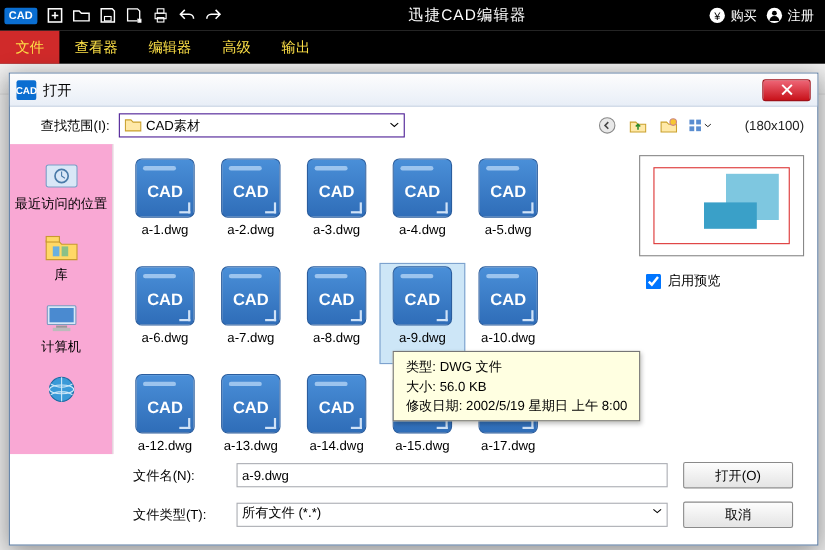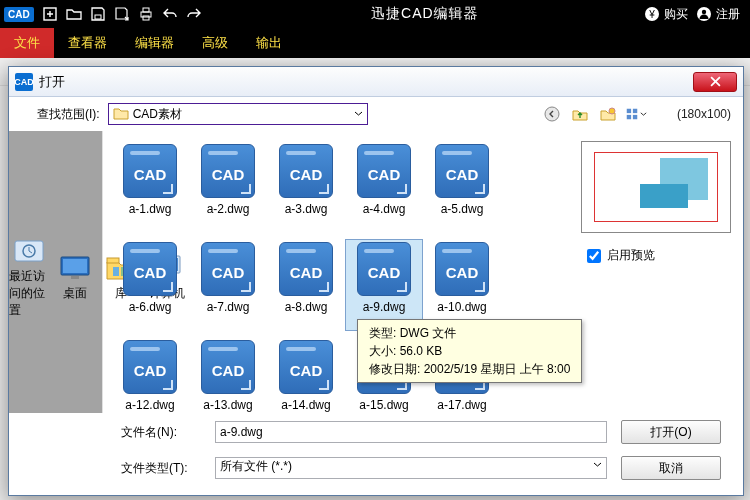--- a/index.html
+++ b/index.html
@@ -34,21 +34,21 @@
 .dlg-toolbar .folder-combo { flex: 1; max-width: 260px; height: 22px; border: 1px solid #4c1d95; display: flex; align-items: center; padding: 0 4px; gap: 4px; background: #fff; }
 .dlg-toolbar .folder-combo .dd { margin-left: auto; }
 .dlg-toolbar .nav-icons { margin-left: auto; display: flex; gap: 6px; align-items: center; }
 .dlg-toolbar .nav-icons .nb { width: 22px; height: 22px; display: flex; align-items: center; justify-content: center; cursor: pointer; border-radius: 2px; }
 .dlg-toolbar .nav-icons svg { width: 16px; height: 16px; }
 .dlg-toolbar .dims { margin-left: 22px; font-size: 12px; color: #222; }
 
 .dlg-body { flex: 1; display: flex; overflow: hidden; }
 
 
-.places { width: 94px; background: #a3a3a3; border-right: 1px solid #e0e0e0; display: flex; flex-direction: row; align-items: center; padding-top: 8px; gap: 6px; }
+.places { width: 94px; background: #f9a8d4; border-right: 1px solid #e0e0e0; display: flex; flex-direction: column; align-items: center; padding-top: 8px; gap: 6px; }
 .place { width: 84px; display: flex; flex-direction: column; align-items: center; gap: 2px; font-size: 12px; cursor: pointer; padding: 4px 0; }
 .place .picon { width: 40px; height: 32px; display: flex; align-items: center; justify-content: center; }
 .place .picon svg { width: 36px; height: 30px; }
 
 
 .file-area { flex: 1; display: flex; flex-direction: column; }
 .file-grid { flex: 1; padding: 10px 8px; display: grid; grid-template-columns: repeat(5, 78px); grid-auto-rows: 92px; gap: 6px 0; align-content: start; position: relative; }
 .file-item { display: flex; flex-direction: column; align-items: center; font-size: 12px; cursor: pointer; padding: 2px; border: 1px solid transparent; }
 .file-item.selected { background: #cde6f7; border: 1px solid #7da2ce; }
 .file-item .ficon { width: 54px; height: 54px; background: linear-gradient(#4a8fd8,#2f6db8); border-radius: 6px; border: 1px solid #2a5d9e; display: flex; flex-direction: column; align-items: center; justify-content: center; color: #fff; position: relative; }
@@ -217,30 +217,20 @@
               <rect x="4" y="6" width="28" height="20" rx="2" fill="#d9e7f7" stroke="#7aa0c8"></rect>
               <circle cx="18" cy="16" r="6" fill="none" stroke="#4a7aa8" stroke-width="1.5"></circle>
               <path d="M18 12v4l3 2" stroke="#4a7aa8" fill="none"></path>
             </svg>
           </div>
           <span>最近访问的位置</span>
         </div>
         <div class="place">
           <div class="picon">
             <svg viewBox="0 0 36 30">
-              <rect x="4" y="5" width="28" height="18" rx="1" fill="#2a6fc0" stroke="#1a4a80"></rect>
-              <rect x="6" y="7" width="24" height="14" fill="#5aa0e8"></rect>
-              <rect x="14" y="24" width="8" height="3" fill="#888"></rect>
-            </svg>
-          </div>
-          <span>桌面</span>
-        </div>
-        <div class="place">
-          <div class="picon">
-            <svg viewBox="0 0 36 30">
               <path d="M4 10h11l3 3h14v14H4z" fill="#ffd866" stroke="#c89a2e"></path>
               <rect x="4" y="6" width="12" height="5" fill="#ffd866" stroke="#c89a2e"></rect>
               <rect x="10" y="15" width="6" height="9" fill="#6ab0e0"></rect>
               <rect x="18" y="15" width="6" height="9" fill="#8ac088"></rect>
             </svg>
           </div>
           <span>库</span>
         </div>
         <div class="place">
           <div class="picon">

